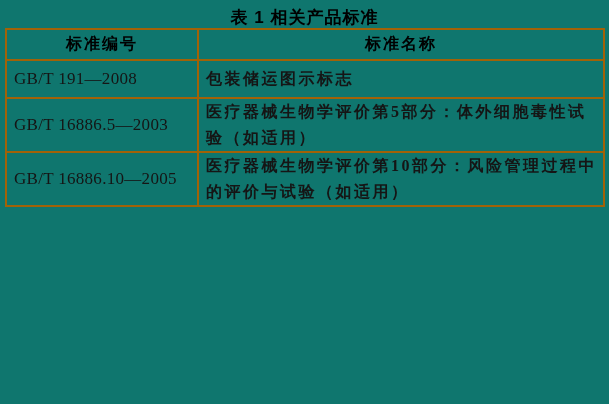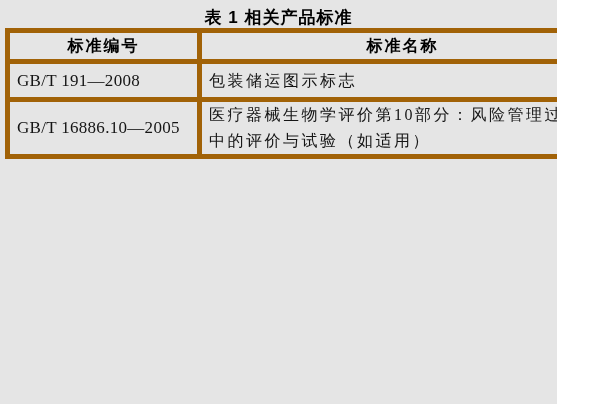--- a/index.html
+++ b/index.html
@@ -1,21 +1,21 @@
 <!DOCTYPE html>
 <html><head>
 <meta charset="utf-8">
 <style>
   * { margin: 0; padding: 0; box-sizing: border-box; }
   html, body { background: #ffffff; }
   .page {
     position: relative;
-    width: 557px;
+    width: 609px;
     height: 404px;
-    background: #e5e5e5;
+    background: #0f766e;
     font-family: "Liberation Serif", "DejaVu Serif", serif;
     color: #111111;
     overflow: hidden;
   }
   .caption {
     height: 28px;
     padding-top: 6px;
     text-align: center;
     font-family: "Liberation Sans", "DejaVu Sans", sans-serif;
     font-weight: bold;
@@ -25,21 +25,21 @@
   }
   table.std-table {
     border-collapse: collapse;
     table-layout: fixed;
     width: 598px;
     margin-left: 5px;
     border: 2px solid #000000;
   }
   table.std-table th,
   table.std-table td {
-    border: 5px solid #a16207;
+    border: 2px solid #a16207;
     vertical-align: middle;
     overflow: hidden;
   }
   col.c-code { width: 192px; }
   col.c-name { width: 406px; }
   thead th {
     height: 31px;
     text-align: center;
     font-family: "Liberation Sans", "DejaVu Sans", sans-serif;
     font-weight: bold;
@@ -56,20 +56,21 @@
     color: #151515;
   }
   td.name-cell {
     padding-left: 7px;
     padding-right: 4px;
     font-family: "Liberation Serif", "DejaVu Serif", serif;
     font-size: 16px;
     letter-spacing: 2.5px;
     line-height: 26px;
     color: #151515;
+    font-weight: bold;
   }
   tbody tr:nth-child(1) { height: 38px; }
   tbody tr:nth-child(2) { height: 37px; }
   tbody tr:nth-child(3) { height: 38px; }
   tbody tr:nth-child(4) { height: 38px; }
   tbody tr:nth-child(5) { height: 63px; }
   tbody tr:nth-child(6) { height: 65px; }
   tbody tr:nth-child(7) { height: 54px; }
 </style>
 </head>
@@ -89,19 +90,23 @@
         <th>标准编号</th>
         <th>标准名称</th>
       </tr>
     </thead>
     <tbody>
       <tr>
         <td class="code-cell">GB/T 191—2008</td>
         <td class="name-cell">包装储运图示标志</td>
       </tr>
       <tr>
+        <td class="code-cell">GB/T 16886.5—2003</td>
+        <td class="name-cell">医疗器械生物学评价第5部分：体外细胞毒性试验（如适用）</td>
+      </tr>
+      <tr>
         <td class="code-cell">GB/T 16886.10—2005</td>
         <td class="name-cell">医疗器械生物学评价第10部分：风险管理过程中的评价与试验（如适用）</td>
       </tr>
     </tbody>
   </table>
 
 </div>
 
 </body></html>

